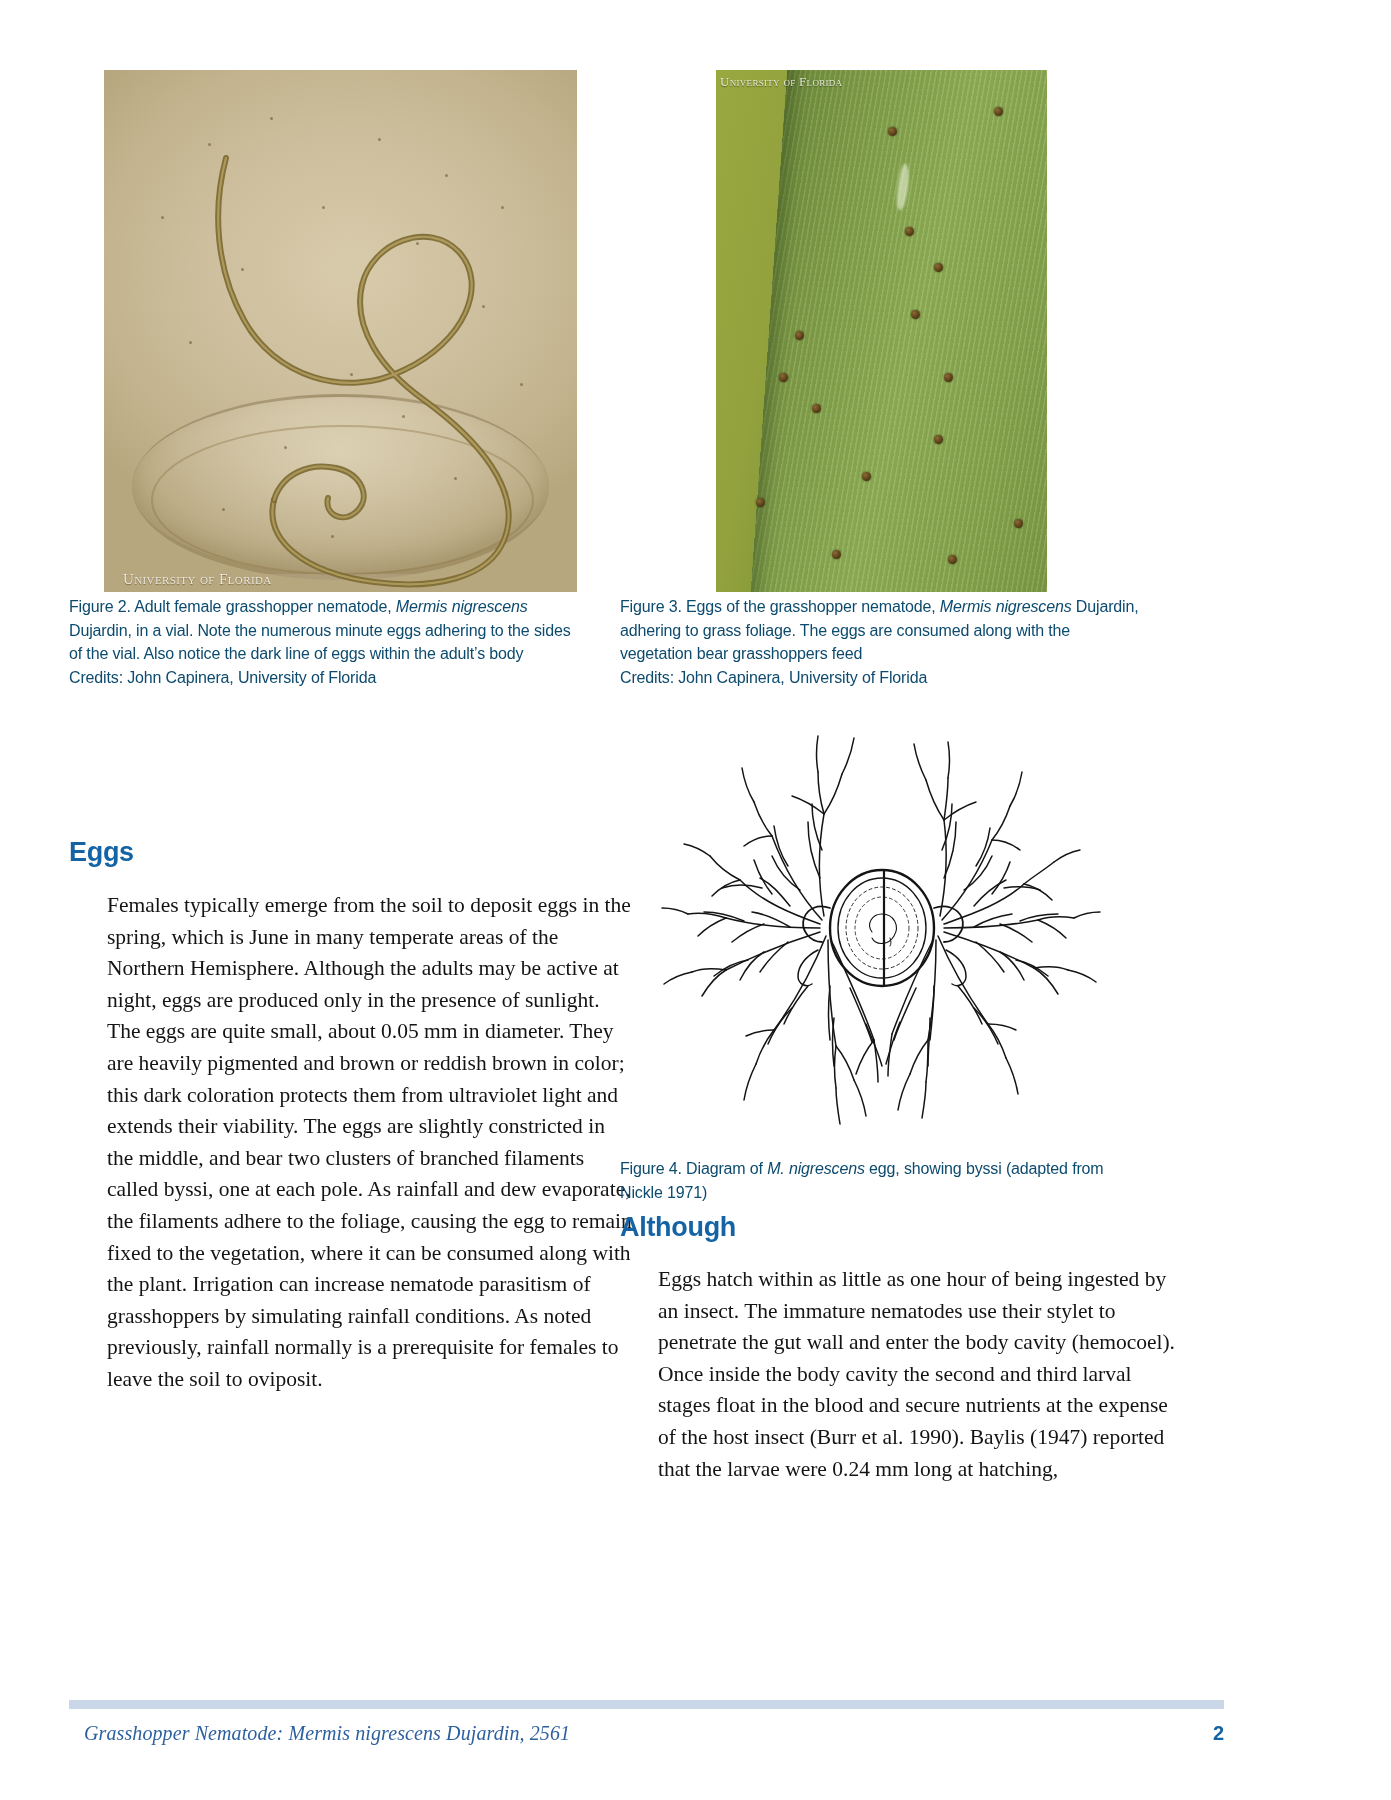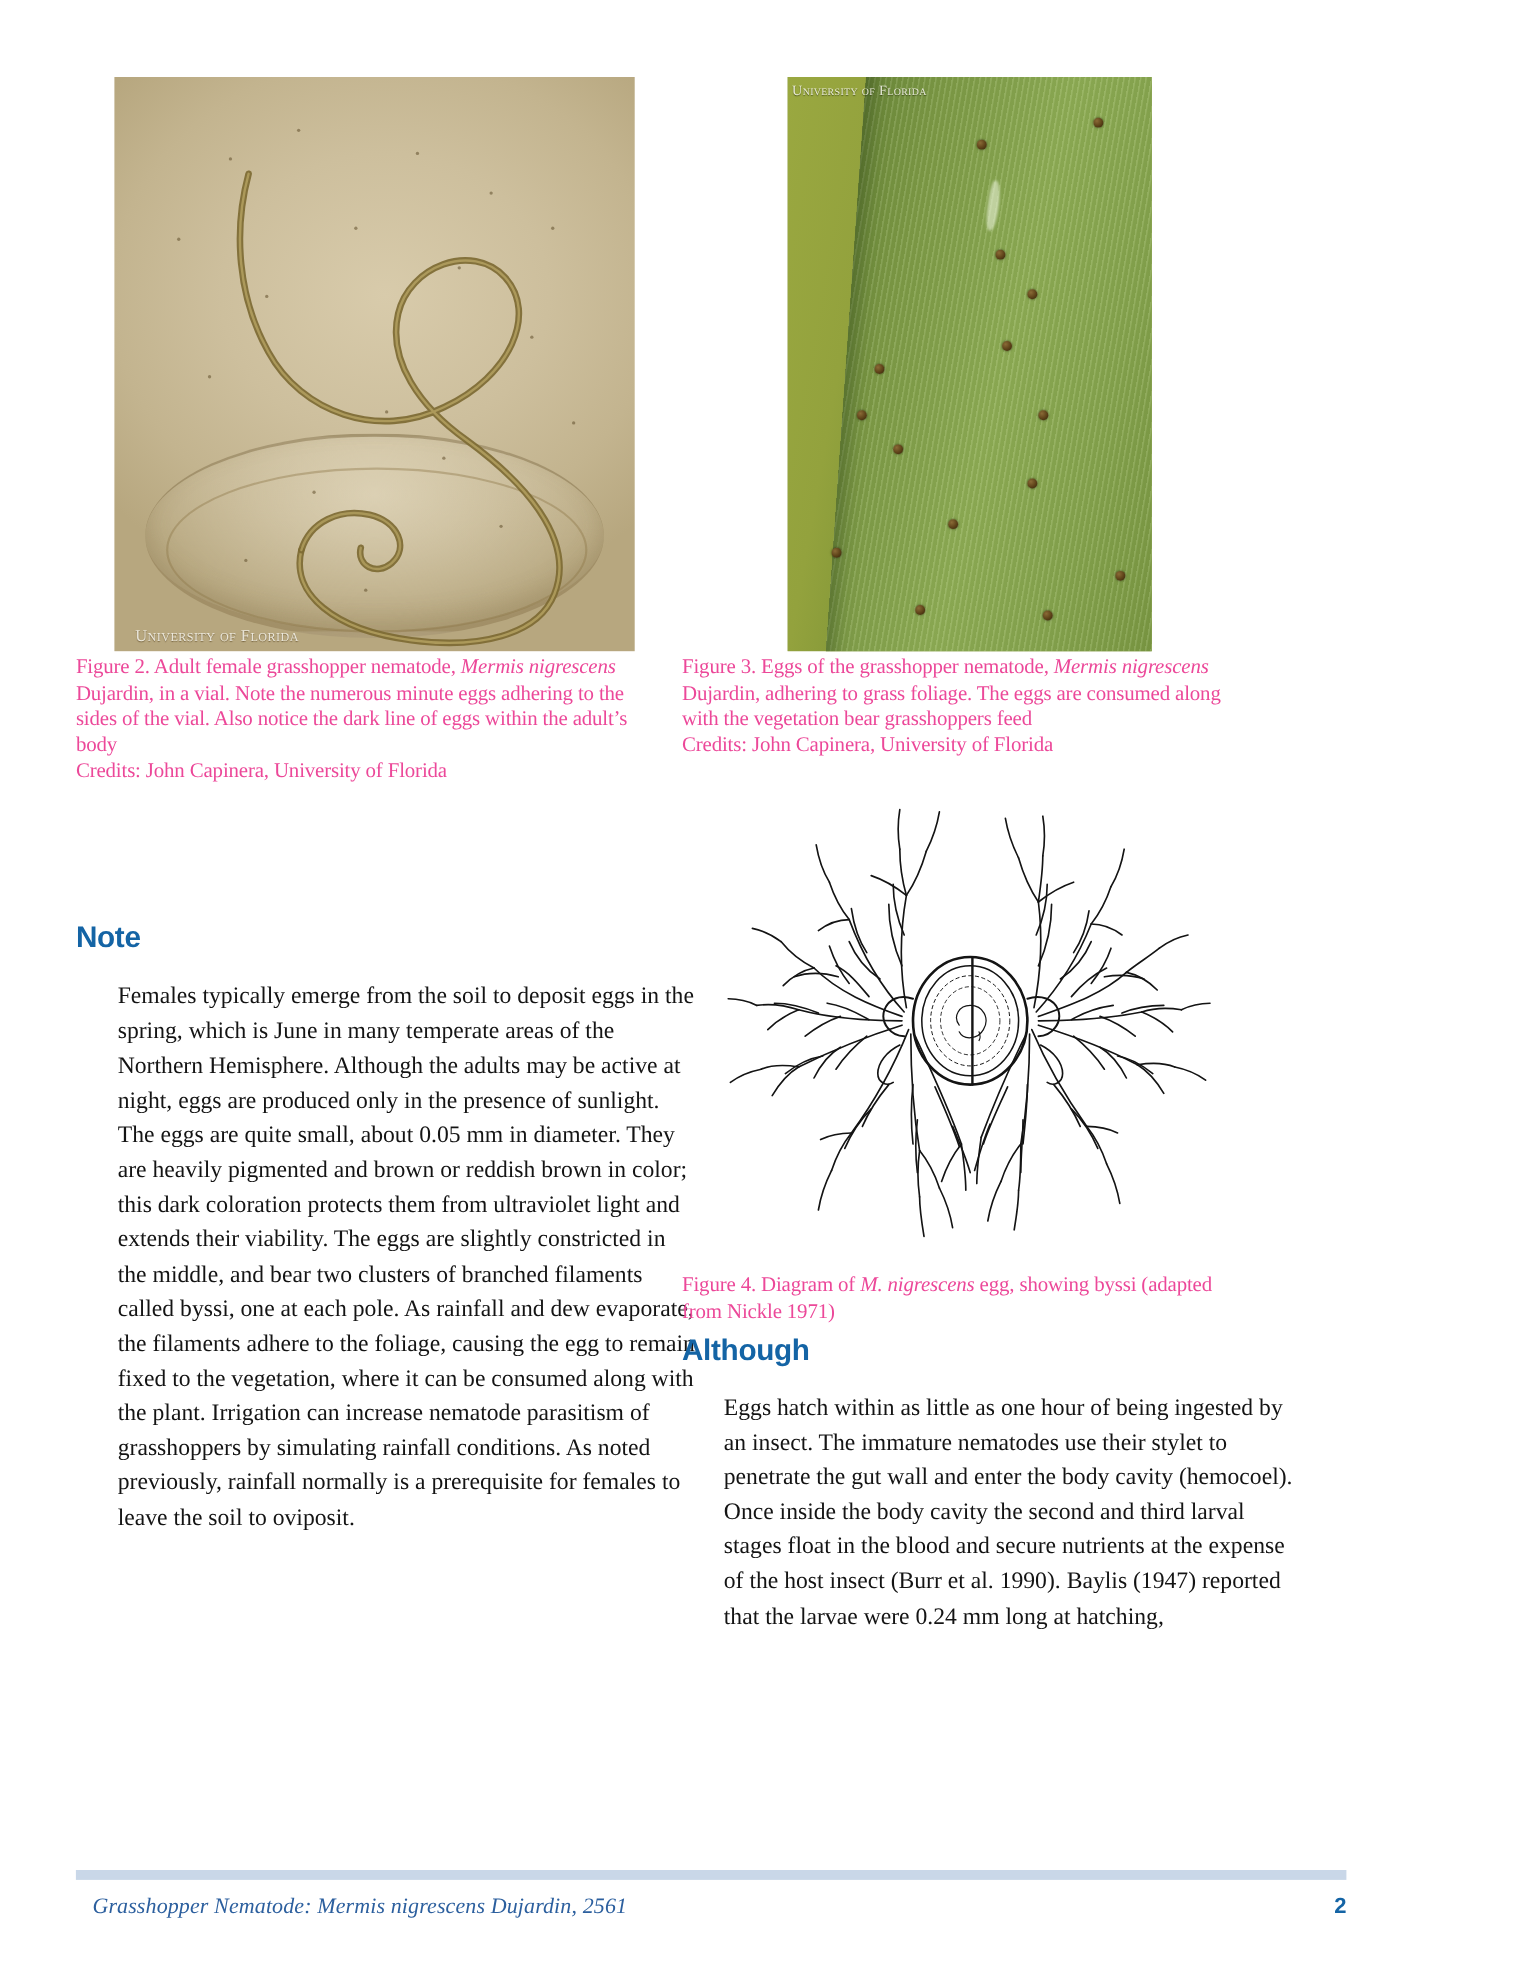--- a/index.html
+++ b/index.html
@@ -133,23 +133,23 @@
   #fig4-image {
     position: absolute;
     left: 622px; top: 718px;
     width: 520px; height: 420px;
   }
   #fig4-image svg { display: block; width: 100%; height: 100%; }
 
   
   .caption {
     position: absolute;
-    color: #ec4899;
-    font-family: Liberation Serif, serif;
-    font-size: 19px;
+    color: #0c4a6e;
+    font-family: Liberation Sans, sans-serif;
+    font-size: 16px;
     line-height: 23.5px;
     letter-spacing: -0.15px;
   }
   .caption em { font-style: italic; }
 
   .heading {
     position: absolute;
     color: #1464a5;
     font-family: "Liberation Sans", sans-serif;
     font-weight: bold;
@@ -257,21 +257,21 @@
   <div class="caption" id="fig2-caption" style="left:69px; top:595px; width:516px;">
     <span>Figure 2.  Adult female grasshopper nematode, </span><em>Mermis nigrescens</em><span> Dujardin, in a vial. Note the numerous minute eggs adhering to the sides of the vial. Also notice the dark line of eggs within the adult’s body</span><br>
     <span>Credits:  John Capinera, University of Florida</span>
   </div>
 
   <div class="caption" id="fig3-caption" style="left:620px; top:595px; width:520px;">
     <span>Figure 3.  Eggs of the grasshopper nematode, </span><em>Mermis nigrescens</em><span> Dujardin, adhering to grass foliage. The  eggs are consumed along with the vegetation bear grasshoppers feed</span><br>
     <span>Credits:  John Capinera, University of Florida</span>
   </div>
 
-  <div class="heading" id="eggs-heading" style="left:69px; top:837px;">Note</div>
+  <div class="heading" id="eggs-heading" style="left:69px; top:837px;">Eggs</div>
 
   <div class="body-text" id="eggs-body" style="left:69px; top:890px; width:528px;">Females typically emerge from the soil to deposit eggs in the spring, which is June in many temperate areas of the Northern Hemisphere. Although the adults may be active at night, eggs are produced only in the presence of sunlight. The eggs are quite small, about 0.05 mm in diameter. They are heavily pigmented and brown or reddish brown in color; this dark coloration protects them from ultraviolet light and extends their viability. The eggs are slightly constricted in the middle, and bear two clusters of branched filaments called byssi, one at  each pole. As rainfall and dew evaporate, the filaments adhere to the foliage, causing the egg to remain fixed to the vegetation, where it can  be consumed along with the plant. Irrigation can increase nematode parasitism of grasshoppers by simulating rainfall conditions. As noted previously, rainfall normally is a prerequisite for females to leave the  soil to oviposit.</div>
 
   <div id="fig4-image">
     <svg viewBox="0 0 520 420" preserveAspectRatio="xMidYMid meet">
       <g fill="none" stroke="#141414" stroke-width="1.5" stroke-linecap="round" stroke-linejoin="round">
 
         <ellipse cx="260" cy="210" rx="52" ry="58" stroke-width="2.4"></ellipse>
         <ellipse cx="260" cy="210" rx="44" ry="50" stroke-width="1.4"></ellipse>
         <ellipse cx="260" cy="210" rx="36" ry="41" stroke-width="0.9" stroke-dasharray="3 3"></ellipse>

